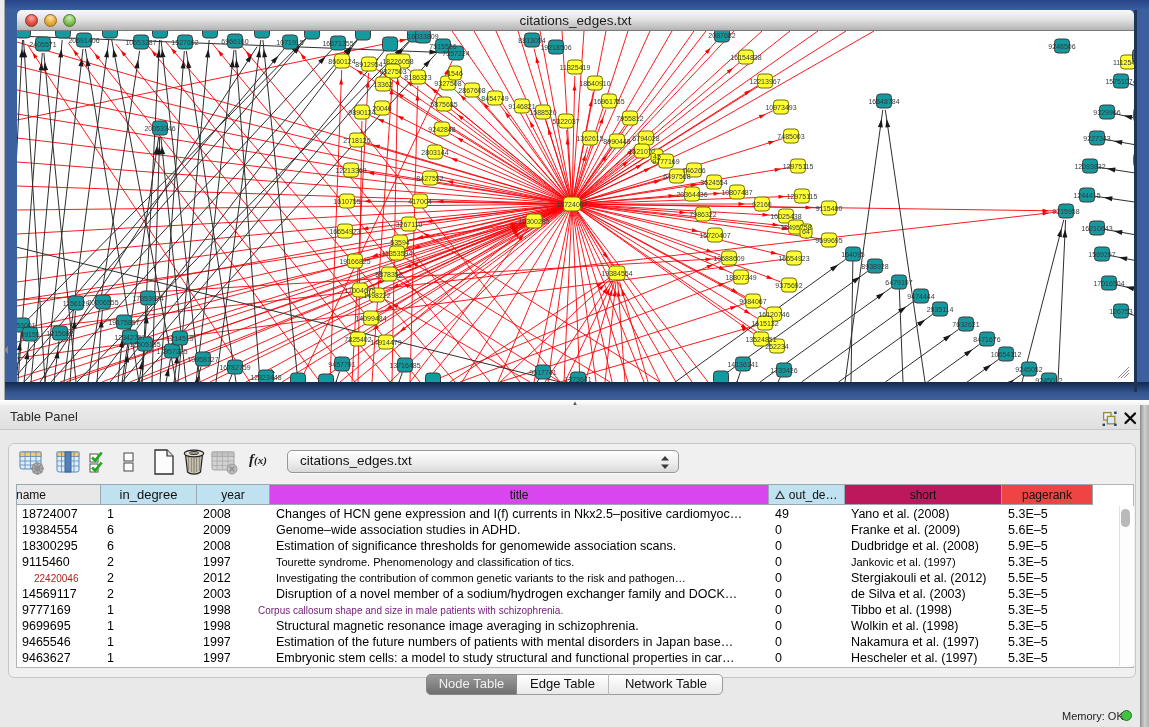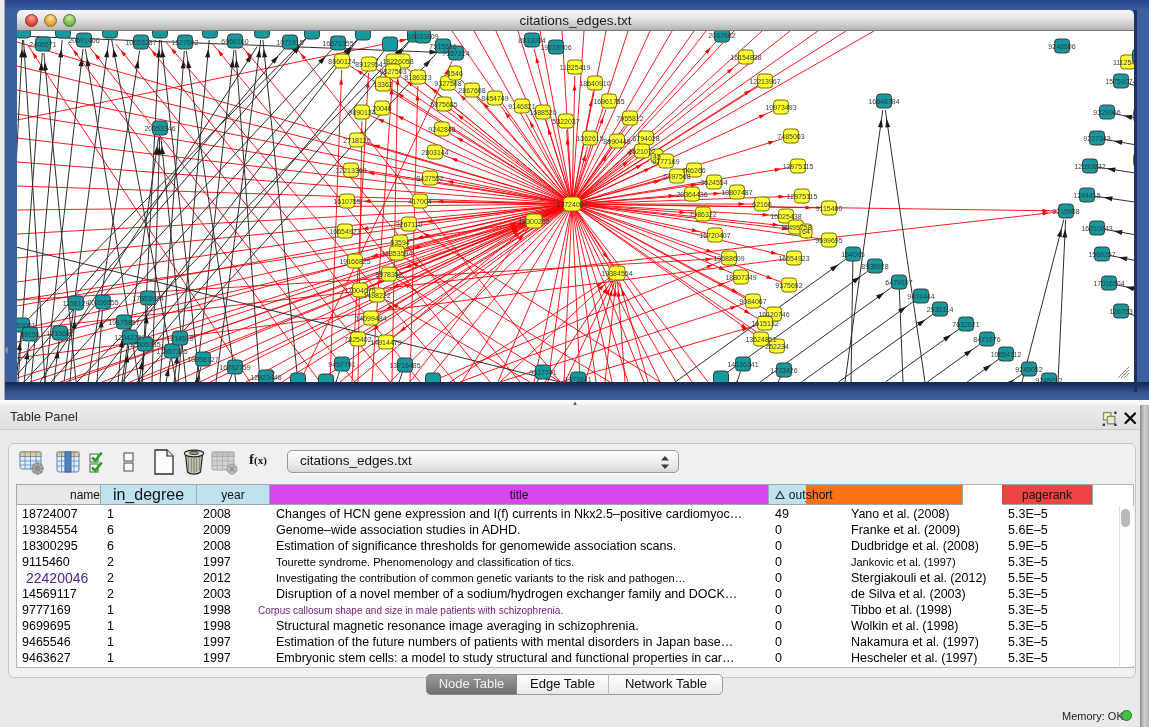--- a/index.html
+++ b/index.html
@@ -364,40 +364,40 @@
       <ellipse cx="12" cy="5.5" rx="9.7" ry="3.3" fill="#e3dfd2" stroke="#1e1e1e" stroke-width="1.2"></ellipse>
       <ellipse cx="12" cy="5" rx="4.6" ry="1.5" fill="#a9a590" stroke="#333"></ellipse>
     </svg>
     <svg style="position:absolute;left:211px;top:450px" width="27" height="25" viewBox="0 0 27 25" xmlns="http://www.w3.org/2000/svg">
       <rect x="1" y="2" width="22" height="18" rx="2" fill="#d2d2d2" stroke="#a5a5a5"></rect>
       <rect x="1" y="2" width="22" height="4.5" fill="#c2c2c2" stroke="#a5a5a5" stroke-width="0.8"></rect>
       <path d="M1 11h22M1 15.5h22M6 2v18M11.5 2v18M17 2v18" stroke="#a9a9a9" stroke-width="0.8"></path>
       <circle cx="21" cy="19" r="5" fill="#bdbdbd" stroke="#9a9a9a"></circle>
       <path d="M18.6 16.6l4.8 4.8M23.4 16.6l-4.8 4.8" stroke="#8f8f8f" stroke-width="1.4"></path>
     </svg>
-    <div style="position:absolute;left:249px;top:451px;width:26px;height:22px;font-family:'Liberation Serif',serif;font-weight:bold;font-size:15px;color:#1a1a1a">f<span style="font-size:11px">(x)</span></div>
+    <div style="position:absolute;left:249px;top:451px;width:26px;height:22px;font-family:'Liberation Serif',serif;font-style:italic;font-weight:bold;font-size:15px;color:#1a1a1a">f<span style="font-size:11px">(x)</span></div>
 
 <div class="abs" style="left:287px;top:450px;width:392px;height:23px;border:1px solid #979797;border-radius:5px;background:linear-gradient(#ffffff,#ececec 60%,#d8d8d8);box-shadow:0 1px 1px rgba(255,255,255,.8)"></div>
 <div class="abs" style="left:300px;top:453px;font-size:13.5px;color:#111">citations_edges.txt</div>
 <svg style="position:absolute;left:659px;top:455px" width="12" height="15" viewBox="0 0 12 15" xmlns="http://www.w3.org/2000/svg">
       <path d="M6 1l4 4.6H2z" fill="#3a3a3a"></path>
       <path d="M6 14l4 -4.6H2z" fill="#3a3a3a"></path>
     </svg>
 
 <div class="abs" style="left:16px;top:484px;width:1118px;height:184px;background:#ffffff;border:1px solid #b5b5b5"></div>
 <div class="abs" style="left:1119px;top:506px;width:15px;height:160px;background:#fdfdfd;border-left:1px solid #e0e0e0"></div>
 <div class="abs" style="left:1121px;top:509px;width:9px;height:18px;background:#b9b9b9;border-radius:5px"></div>
-<div style="position:absolute;left:16px;top:484px;width:85px;height:21px;background:#e8e8e8;border:1px solid #98a9b2;border-left:none;box-sizing:border-box;font-size:12px;line-height:20px;text-align:right;color:#111">name</div>
-    <div style="position:absolute;left:101px;top:484px;width:96px;height:21px;background:#bfe1f0;border:1px solid #98a9b2;border-left:none;box-sizing:border-box;font-size:16px;line-height:20px;text-align:center;color:#111">in_degree</div>
+<div style="position:absolute;left:16px;top:484px;width:85px;height:21px;background:#e8e8e8;border:1px solid #98a9b2;border-left:none;box-sizing:border-box;font-size:12px;line-height:20px;text-align:left;color:#111">name</div>
+    <div style="position:absolute;left:101px;top:484px;width:96px;height:21px;background:#bfe1f0;border:1px solid #98a9b2;border-left:none;box-sizing:border-box;font-size:13px;line-height:20px;text-align:center;color:#111">in_degree</div>
     <div style="position:absolute;left:197px;top:484px;width:73px;height:21px;background:#bfe1f0;border:1px solid #98a9b2;border-left:none;box-sizing:border-box;font-size:12px;line-height:20px;text-align:center;color:#111">year</div>
     <div style="position:absolute;left:270px;top:484px;width:499px;height:21px;background:#d946ef;border:1px solid #98a9b2;border-left:none;box-sizing:border-box;font-size:12px;line-height:20px;text-align:center;color:#111">title</div>
     <div style="position:absolute;left:769px;top:484px;width:76px;height:21px;background:#bfe1f0;border:1px solid #98a9b2;border-left:none;box-sizing:border-box;font-size:12px;line-height:20px;text-align:center;color:#111"><svg width="10" height="10" viewBox="0 0 10 10" style="vertical-align:-1px">
         <path d="M5 1.5l4 7H1z" fill="none" stroke="#333" stroke-width="1.2"></path>
       </svg> out_de…</div>
-    <div style="position:absolute;left:806px;top:484px;width:157px;height:21px;background:#f97316;border:1px solid #98a9b2;border-left:none;box-sizing:border-box;font-size:12px;line-height:20px;text-align:left;color:#111">short</div>
+    <div style="position:absolute;left:845px;top:484px;width:157px;height:21px;background:#be185d;border:1px solid #98a9b2;border-left:none;box-sizing:border-box;font-size:12px;line-height:20px;text-align:center;color:#111">short</div>
     <div style="position:absolute;left:1002px;top:484px;width:91px;height:21px;background:#ef4444;border:1px solid #98a9b2;border-left:none;box-sizing:border-box;font-size:12px;line-height:20px;text-align:center;color:#111">pagerank</div>
     <div style="position:absolute;left:16px;top:484px;width:1px;height:21px;background:#98a9b2"></div>
     <div style="position:absolute;left:18px;top:507px;width:83px;height:16px;overflow:hidden;white-space:nowrap;font-size:12.5px;line-height:15px;color:#000;padding-left:4px;box-sizing:border-box">18724007</div>
     <div style="position:absolute;left:103px;top:507px;width:94px;height:16px;overflow:hidden;white-space:nowrap;font-size:12.5px;line-height:15px;color:#000;padding-left:4px;box-sizing:border-box">1</div>
     <div style="position:absolute;left:199px;top:507px;width:71px;height:16px;overflow:hidden;white-space:nowrap;font-size:12.5px;line-height:15px;color:#000;padding-left:4px;box-sizing:border-box">2008</div>
     <div style="position:absolute;left:272px;top:507px;width:497px;height:16px;overflow:hidden;white-space:nowrap;font-size:12.5px;line-height:15px;color:#000;padding-left:4px;box-sizing:border-box">Changes of HCN gene expression and I(f) currents in Nkx2.5–positive cardiomyoc…</div>
     <div style="position:absolute;left:771px;top:507px;width:74px;height:16px;overflow:hidden;white-space:nowrap;font-size:12.5px;line-height:15px;color:#000;padding-left:4px;box-sizing:border-box">49</div>
     <div style="position:absolute;left:847px;top:507px;width:155px;height:16px;overflow:hidden;white-space:nowrap;font-size:12.5px;line-height:15px;color:#000;padding-left:4px;box-sizing:border-box">Yano et al. (2008)</div>
     <div style="position:absolute;left:1004px;top:507px;width:89px;height:16px;overflow:hidden;white-space:nowrap;font-size:12.5px;line-height:15px;color:#000;padding-left:4px;box-sizing:border-box">5.3E–5</div>
     <div style="position:absolute;left:18px;top:523px;width:83px;height:16px;overflow:hidden;white-space:nowrap;font-size:12.5px;line-height:15px;color:#000;padding-left:4px;box-sizing:border-box">19384554</div>
@@ -414,21 +414,21 @@
     <div style="position:absolute;left:771px;top:539px;width:74px;height:16px;overflow:hidden;white-space:nowrap;font-size:12.5px;line-height:15px;color:#000;padding-left:4px;box-sizing:border-box">0</div>
     <div style="position:absolute;left:847px;top:539px;width:155px;height:16px;overflow:hidden;white-space:nowrap;font-size:12.5px;line-height:15px;color:#000;padding-left:4px;box-sizing:border-box">Dudbridge et al. (2008)</div>
     <div style="position:absolute;left:1004px;top:539px;width:89px;height:16px;overflow:hidden;white-space:nowrap;font-size:12.5px;line-height:15px;color:#000;padding-left:4px;box-sizing:border-box">5.9E–5</div>
     <div style="position:absolute;left:18px;top:555px;width:83px;height:16px;overflow:hidden;white-space:nowrap;font-size:12.5px;line-height:15px;color:#000;padding-left:4px;box-sizing:border-box">9115460</div>
     <div style="position:absolute;left:103px;top:555px;width:94px;height:16px;overflow:hidden;white-space:nowrap;font-size:12.5px;line-height:15px;color:#000;padding-left:4px;box-sizing:border-box">2</div>
     <div style="position:absolute;left:199px;top:555px;width:71px;height:16px;overflow:hidden;white-space:nowrap;font-size:12.5px;line-height:15px;color:#000;padding-left:4px;box-sizing:border-box">1997</div>
     <div style="position:absolute;left:272px;top:555px;width:497px;height:16px;overflow:hidden;white-space:nowrap;font-size:11px;line-height:15px;color:#000;padding-left:4px;box-sizing:border-box">Tourette syndrome. Phenomenology and classification of tics.</div>
     <div style="position:absolute;left:771px;top:555px;width:74px;height:16px;overflow:hidden;white-space:nowrap;font-size:12.5px;line-height:15px;color:#000;padding-left:4px;box-sizing:border-box">0</div>
     <div style="position:absolute;left:847px;top:555px;width:155px;height:16px;overflow:hidden;white-space:nowrap;font-size:11px;line-height:15px;color:#000;padding-left:4px;box-sizing:border-box">Jankovic et al. (1997)</div>
     <div style="position:absolute;left:1004px;top:555px;width:89px;height:16px;overflow:hidden;white-space:nowrap;font-size:12.5px;line-height:15px;color:#000;padding-left:4px;box-sizing:border-box">5.3E–5</div>
-    <div style="position:absolute;left:18px;top:571px;width:83px;height:16px;overflow:hidden;white-space:nowrap;font-size:14px;line-height:15px;color:#4c1d95;padding-left:8px;box-sizing:border-box">22420046</div>
+    <div style="position:absolute;left:18px;top:571px;width:83px;height:16px;overflow:hidden;white-space:nowrap;font-size:10px;line-height:15px;color:#b91c1c;padding-left:16px;box-sizing:border-box">22420046</div>
     <div style="position:absolute;left:103px;top:571px;width:94px;height:16px;overflow:hidden;white-space:nowrap;font-size:12.5px;line-height:15px;color:#000;padding-left:4px;box-sizing:border-box">2</div>
     <div style="position:absolute;left:199px;top:571px;width:71px;height:16px;overflow:hidden;white-space:nowrap;font-size:12.5px;line-height:15px;color:#000;padding-left:4px;box-sizing:border-box">2012</div>
     <div style="position:absolute;left:272px;top:571px;width:497px;height:16px;overflow:hidden;white-space:nowrap;font-size:11px;line-height:15px;color:#000;padding-left:4px;box-sizing:border-box">Investigating the contribution of common genetic variants to the risk and pathogen…</div>
     <div style="position:absolute;left:771px;top:571px;width:74px;height:16px;overflow:hidden;white-space:nowrap;font-size:12.5px;line-height:15px;color:#000;padding-left:4px;box-sizing:border-box">0</div>
     <div style="position:absolute;left:847px;top:571px;width:155px;height:16px;overflow:hidden;white-space:nowrap;font-size:12.5px;line-height:15px;color:#000;padding-left:4px;box-sizing:border-box">Stergiakouli et al. (2012)</div>
     <div style="position:absolute;left:1004px;top:571px;width:89px;height:16px;overflow:hidden;white-space:nowrap;font-size:12.5px;line-height:15px;color:#000;padding-left:4px;box-sizing:border-box">5.5E–5</div>
     <div style="position:absolute;left:18px;top:587px;width:83px;height:16px;overflow:hidden;white-space:nowrap;font-size:12.5px;line-height:15px;color:#000;padding-left:4px;box-sizing:border-box">14569117</div>
     <div style="position:absolute;left:103px;top:587px;width:94px;height:16px;overflow:hidden;white-space:nowrap;font-size:12.5px;line-height:15px;color:#000;padding-left:4px;box-sizing:border-box">2</div>
     <div style="position:absolute;left:199px;top:587px;width:71px;height:16px;overflow:hidden;white-space:nowrap;font-size:12.5px;line-height:15px;color:#000;padding-left:4px;box-sizing:border-box">2003</div>
     <div style="position:absolute;left:272px;top:587px;width:497px;height:16px;overflow:hidden;white-space:nowrap;font-size:12.5px;line-height:15px;color:#000;padding-left:4px;box-sizing:border-box">Disruption of a novel member of a sodium/hydrogen exchanger family and DOCK…</div>

